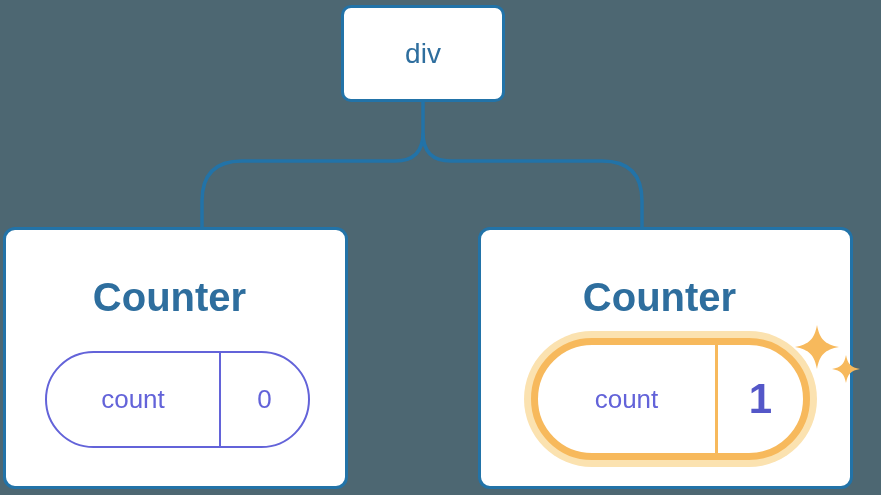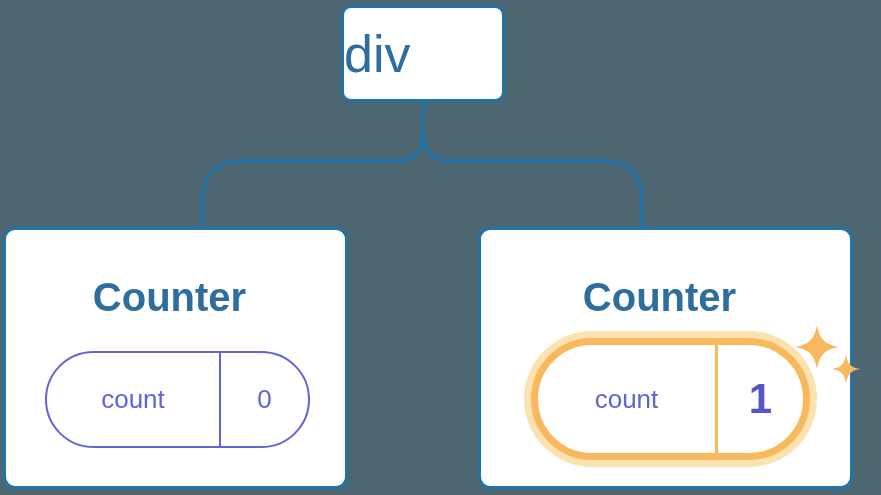--- a/index.html
+++ b/index.html
@@ -15,22 +15,22 @@
   }
   .node{
     position:absolute;
     background:#ffffff;
     border:3px solid #2273A8;
     box-sizing:border-box;
   }
   .root-node{
     left:341px;top:5px;width:164px;height:97px;
     border-radius:10px;
-    display:flex;align-items:center;
-    font-size:52px;font-weight:500;color:#2E6E9E;
+    display:flex;align-items:center;justify-content:center;
+    font-size:28px;font-weight:500;color:#2E6E9E;
   }
   .card{
     top:227px;width:345px;height:262px;
     border-radius:12px;
   }
   .card.left{left:3px;}
   .card.right{left:478px;width:375px;}
   .card-title{
     position:absolute;
     top:45px;left:0;right:12px;

